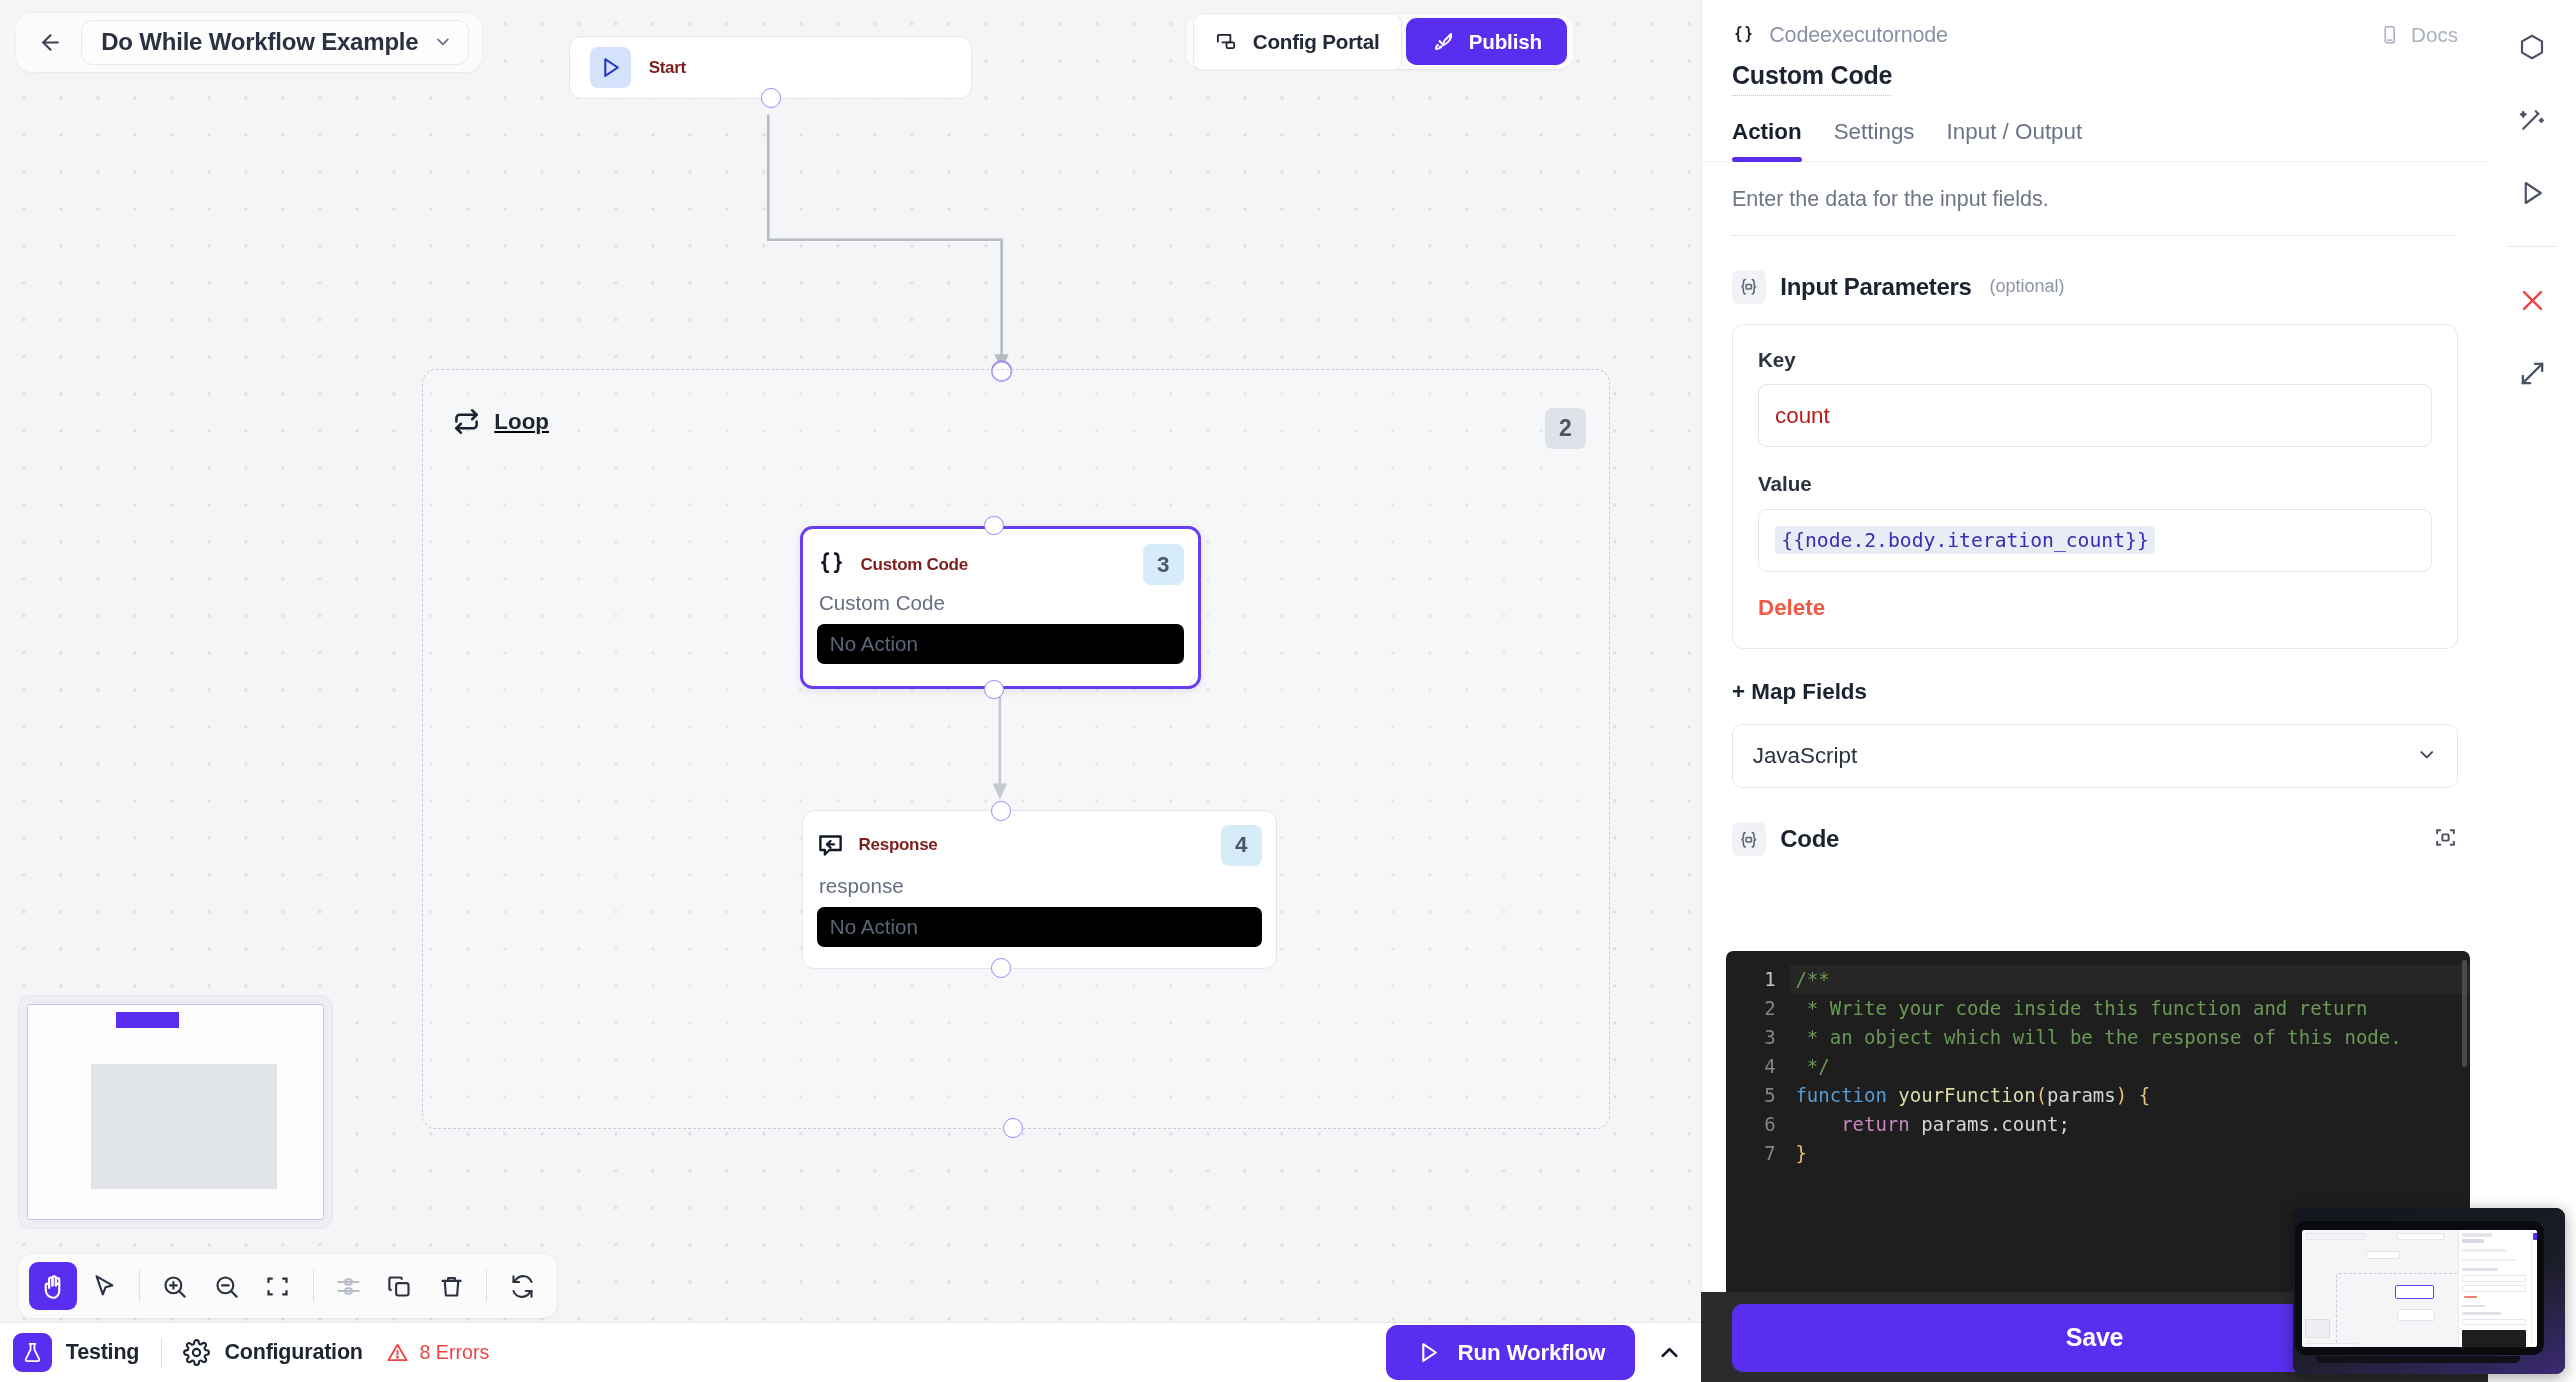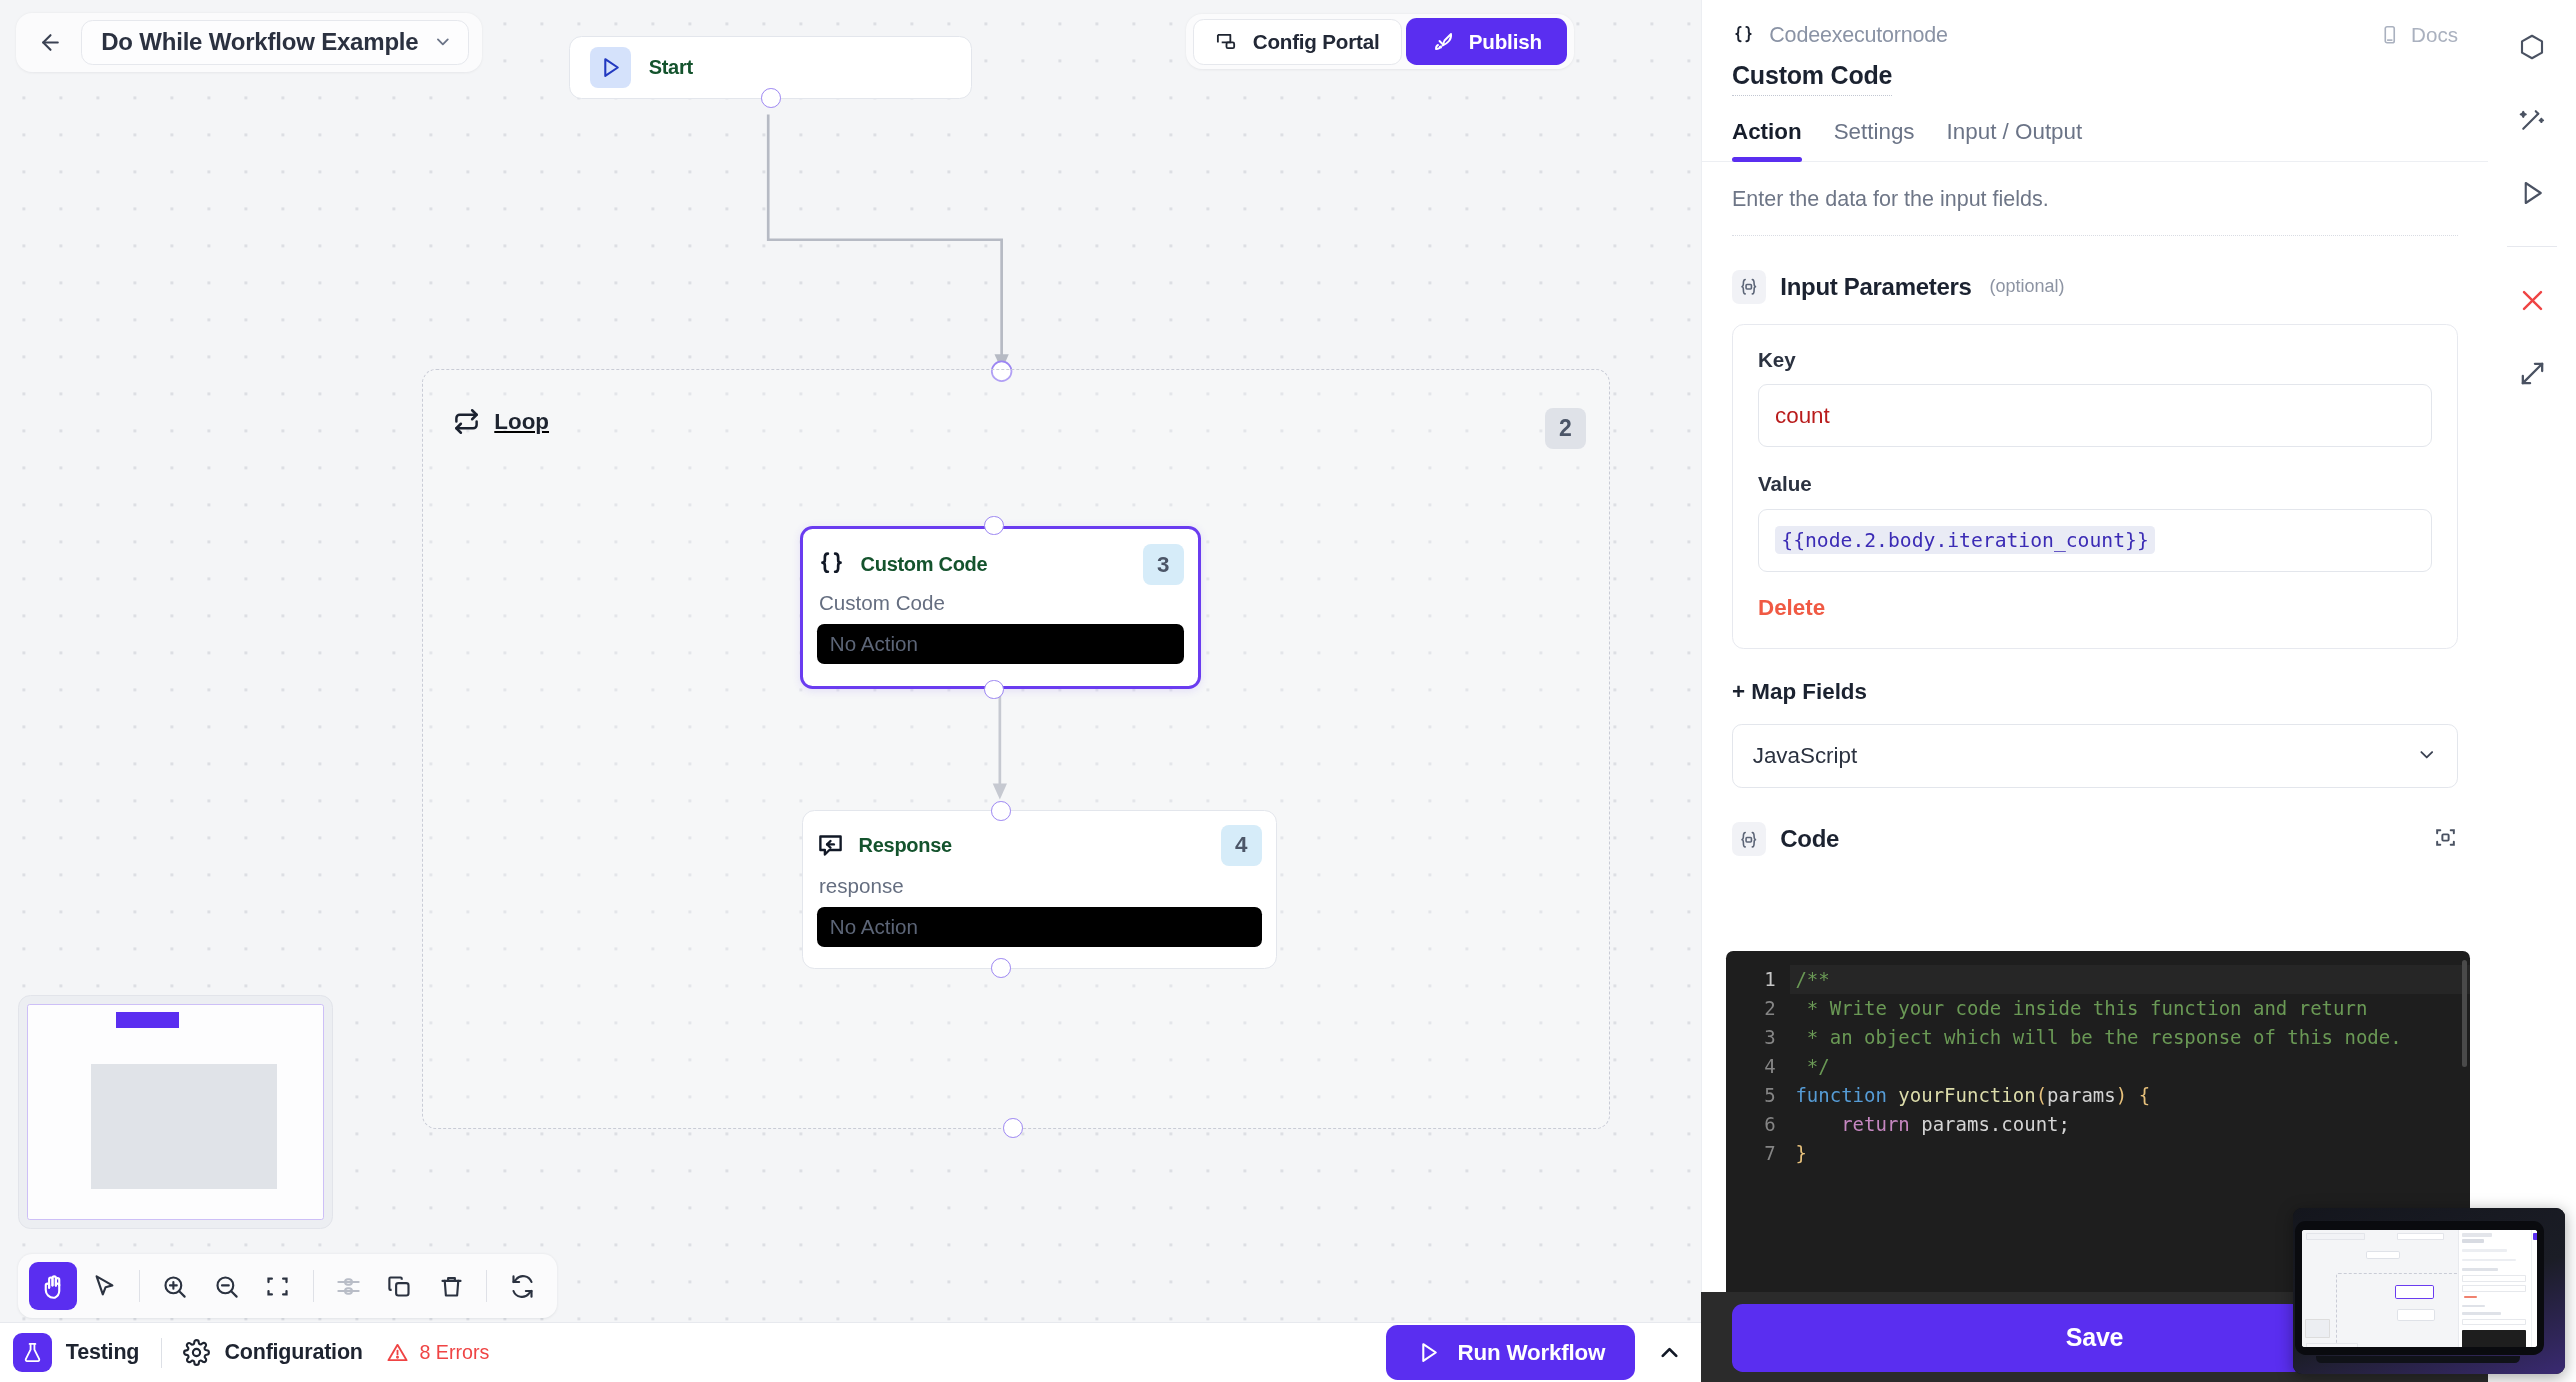--- a/index.html
+++ b/index.html
@@ -43,40 +43,40 @@
   .title-select .wf-name { font-size: 24px; font-weight: 700; color: #2b3140; letter-spacing:-0.2px; }
 
   
   .top-actions {
     position: absolute; right: 127px; top: 14.3px;
     height: 55px; display: flex; align-items: center; gap: 0;
     background: #fbfbfc; border-radius: 16px; padding: 7.2px;
     box-shadow: 0 0.9px 2.7px rgba(16,24,40,.06);
   }
   .btn-config {
-    display: flex; align-items: center; gap: 14.3px; height: 46px;
+    display: flex; align-items: center; gap: 14.3px; height: 58px;
     padding: 0 21.5px; border: 0.9px solid #e6e8ed; border-radius: 10.7px;
     background: #fff; cursor: pointer;
     font-size: 20.6px; font-weight: 700; color: #222836; letter-spacing:-0.2px;
   }
   .btn-publish {
     display: flex; align-items: center; gap: 14.3px; height: 47px;
     padding: 0 25px; border-radius: 10.7px; background: #5a2ef0; cursor: pointer;
     font-size: 20.6px; font-weight: 700; color: #fff; letter-spacing:-0.2px;
     margin-left: 3.6px;
   }
 
   
   .node {
     position: absolute; background: #fff; border: 0.9px solid #e3e6ec;
     border-radius: 12.5px;
   }
   .node.selected { border: 3.6px solid #6a3cf0; box-shadow: 0 1.8px 9px rgba(90,46,240,.12); }
   .node-head { display: flex; align-items: center; padding: 0 14.3px; }
-  .node-title { font-size: 20px; font-weight: 700; color: #14532d; letter-spacing:-0.3px; }
+  .node-title { font-size: 17px; font-weight: 700; color: #7f1d1d; letter-spacing:-0.3px; }
   .node-badge {
     margin-left: auto; width: 41px; height: 41px; border-radius: 8px;
     background: #d6ecf9; color: #4c5668; font-size: 22.4px; font-weight: 600;
     display: flex; align-items: center; justify-content: center;
   }
   .node-sub { font-size: 20.6px; color: #656e80; padding: 0 16px; }
   .node-action {
     margin: 0 14.3px; background: #000000; border-radius: 7.2px;
     font-size: 20.6px; color: #5c6577; padding: 8px 12.5px;
   }

